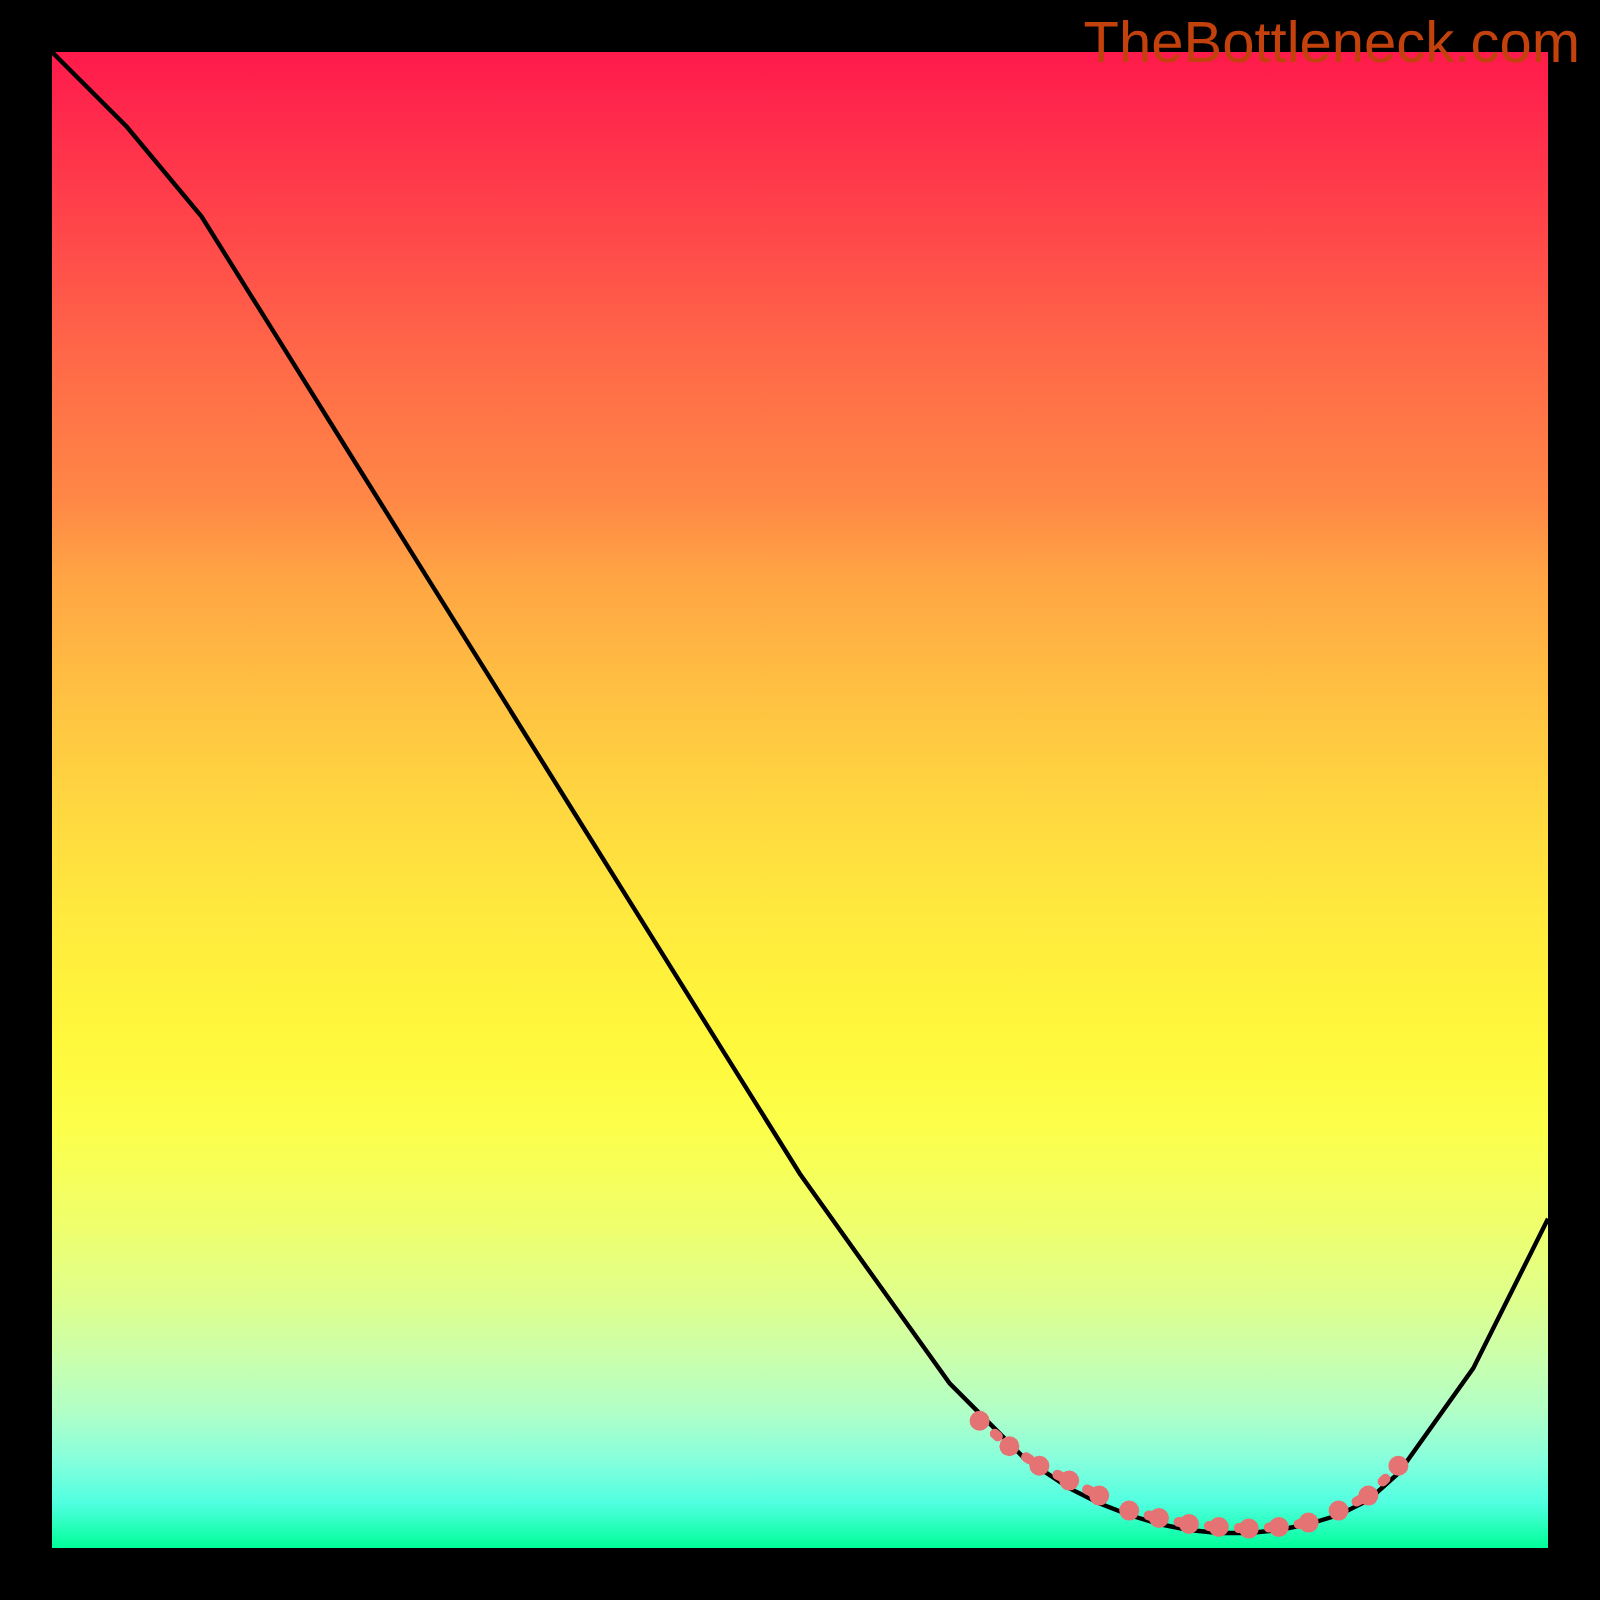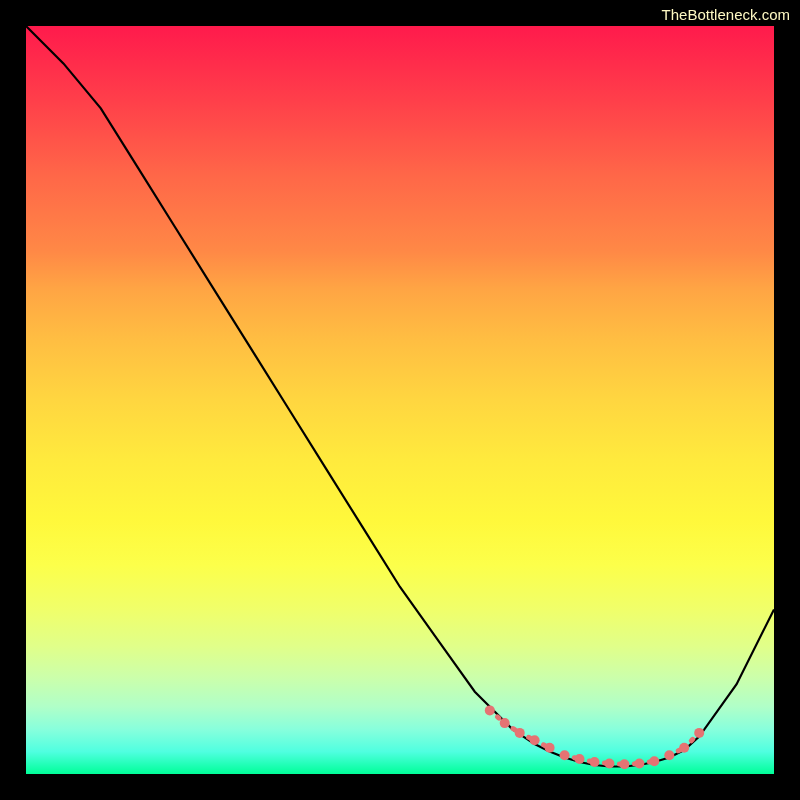--- a/index.html
+++ b/index.html
@@ -8,22 +8,22 @@
     background: #000;
     width: 800px;
     height: 800px;
     position: relative;
     font-family: Arial, sans-serif;
   }
   .watermark {
     position: absolute;
     top: 6px;
     right: 10px;
-    color: #fef9c3;
-    font-size: 15px;
+    color: #c2410c;
+    font-size: 29px;
     font-weight: 500;
     z-index: 10;
   }
   .plot-area {
     position: absolute;
     left: 26px;
     top: 26px;
     width: 748px;
     height: 748px;
     background: linear-gradient(to bottom,

